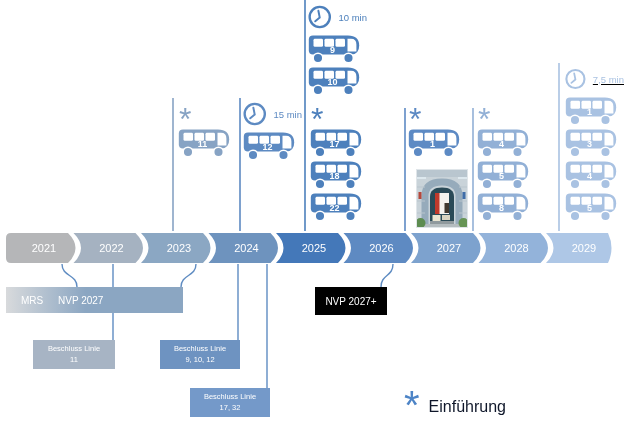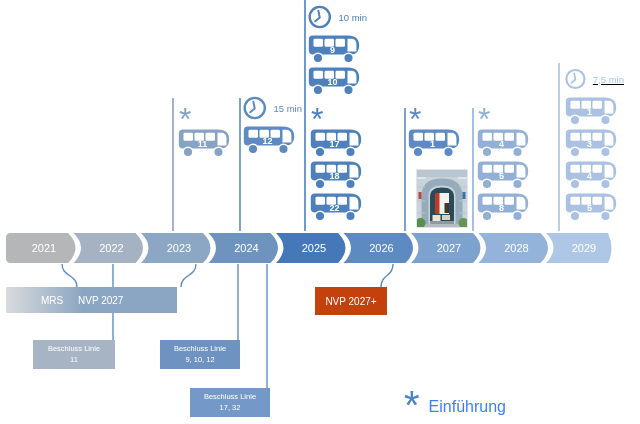--- a/index.html
+++ b/index.html
@@ -7,21 +7,21 @@
           font-family:"Liberation Sans",sans-serif;}
   svg{font-family:"Liberation Sans",sans-serif;}
   #bg-svg{position:absolute;left:0;top:0;}
   #groups{position:absolute;left:0;top:0;width:640px;height:424px;pointer-events:none;}
   .bus-group{position:absolute;width:60px;}
   .bus{display:block;margin-bottom:2px;}
   .clockrow{display:flex;align-items:center;height:26px;margin-bottom:4px;}
   .freq{font-size:9.5px;margin-left:6px;white-space:nowrap;}
   .ast{height:22px;font-size:32px;line-height:27px;padding-left:2px;}
   .box{position:absolute;color:#fff;display:flex;align-items:center;justify-content:center;}
-  .bar{left:6px;top:287px;width:151px;height:26px;font-size:10px;padding-left:20px;}
+  .bar{left:6px;top:287px;width:177px;height:26px;font-size:10px;}
   .bar .mrs{width:52px;text-align:center;}
   .bar .nvp{flex:1;text-align:left;}
   .besch{flex-direction:column;font-size:7.5px;line-height:1.45;text-align:center;}
   .photo{position:absolute;left:416px;top:169px;}
   #legend{position:absolute;left:404px;top:389px;display:flex;align-items:flex-start;}
   .legend-ast{font-size:40px;line-height:32px;}
   .legend-lbl{font-size:16px;margin:9px 0 0 9px;}
 </style>
 </head>
 <body>
@@ -68,21 +68,21 @@
           <path d="M6 1.5 H41 Q52.2 1.5 52.2 11.5 Q52.2 20.5 44 20.5 H6 Q1.8 20.5 1.8 16.3 L1.8 5.7 Q1.8 1.5 6 1.5 Z" fill="#87a3c4"></path>
           <rect x="6.5" y="4.8" width="9.5" height="8" rx="1.4" fill="#fff"></rect>
           <rect x="17.5" y="4.8" width="9.5" height="8" rx="1.4" fill="#fff"></rect>
           <rect x="28.5" y="4.8" width="9.5" height="8" rx="1.4" fill="#fff"></rect>
           <path d="M40.5 4.8 H44 Q49.4 4.8 49.4 10.4 V17.6 H40.5 Z" fill="#fff"></path>
           <circle cx="11" cy="24" r="4.8" fill="#87a3c4" stroke="#fff" stroke-width="1.5"></circle>
           <circle cx="41.5" cy="24" r="4.8" fill="#87a3c4" stroke="#fff" stroke-width="1.5"></circle>
           <text x="25.5" y="18.6" text-anchor="middle" font-size="9" font-weight="bold" fill="#fff">11</text>
         </svg>
       </div>
-      <div class="bus-group" style="left: 242px; top: 95px;">
+      <div class="bus-group" style="left: 242px; top: 101px;">
         <div class="clockrow">
           <svg viewBox="0 0 26 26" width="26" height="26">
             <circle cx="13" cy="13" r="10.3" fill="none" stroke="#5d8ac2" stroke-width="2.4"></circle>
             <path d="M13 13.6 L11.6 6.6 M13 13.6 L8.4 17.4" stroke="#5d8ac2" stroke-width="2" stroke-linecap="round" fill="none"></path>
           </svg>
           <span class="freq" style="color: rgb(93, 138, 194);">15 min</span>
         </div>
         <svg viewBox="0 0 54 30" width="54" height="30" class="bus">
           <path d="M6 1.5 H41 Q52.2 1.5 52.2 11.5 Q52.2 20.5 44 20.5 H6 Q1.8 20.5 1.8 16.3 L1.8 5.7 Q1.8 1.5 6 1.5 Z" fill="#5d8ac2"></path>
           <rect x="6.5" y="4.8" width="9.5" height="8" rx="1.4" fill="#fff"></rect>
@@ -273,35 +273,35 @@
     <rect x="46.5" y="23" width="3" height="7" fill="#3f6da8"></rect>
     <path d="M0 18 H9 M43 18 H52 M0 32 H9 M43 32 H52 M0 44 H9 M43 44 H52" stroke="#b9c5cd" stroke-width="1"></path>
     <rect x="0.5" y="0.5" width="51" height="58" fill="none" stroke="#dfe5e9"></rect>
   </svg>
 
   <div class="box bar" id="bar-mrs" style="background: linear-gradient(90deg, rgb(216, 218, 220) 0%, rgb(139, 166, 194) 45%);">
     <span class="mrs">MRS</span>
     <span class="nvp">NVP 2027</span>
   </div>
 
-  <div class="box" id="nvp-plus" style="left: 315px; top: 287px; width: 72px; height: 28px; font-size: 10px; background: #c2410c;">
+  <div class="box" id="nvp-plus" style="left: 315px; top: 287px; width: 72px; height: 28px; font-size: 10px; background: #000000;">
     <span>NVP 2027+</span>
   </div>
 
   <div class="box besch" style="left: 33px; top: 340px; width: 82px; height: 29px; background: rgb(167, 180, 196);">
     <span>Beschluss Linie</span>
     <span>11</span>
   </div>
   <div class="box besch" style="left: 160px; top: 340px; width: 80px; height: 29px; background: rgb(110, 147, 193);">
     <span>Beschluss Linie</span>
     <span>9, 10, 12</span>
   </div>
   <div class="box besch" style="left: 190px; top: 388px; width: 80px; height: 29px; background: rgb(116, 153, 201);">
     <span>Beschluss Linie</span>
     <span>17, 32</span>
   </div>
 
   <div id="legend">
     <span class="legend-ast" style="color: rgb(77, 132, 198);">*</span>
-    <span class="legend-lbl" style="color: #3b82f6;">Einführung</span>
+    <span class="legend-lbl" style="color: #0f172a;">Einführung</span>
   </div>
 
 </div>
 
 </body></html>

